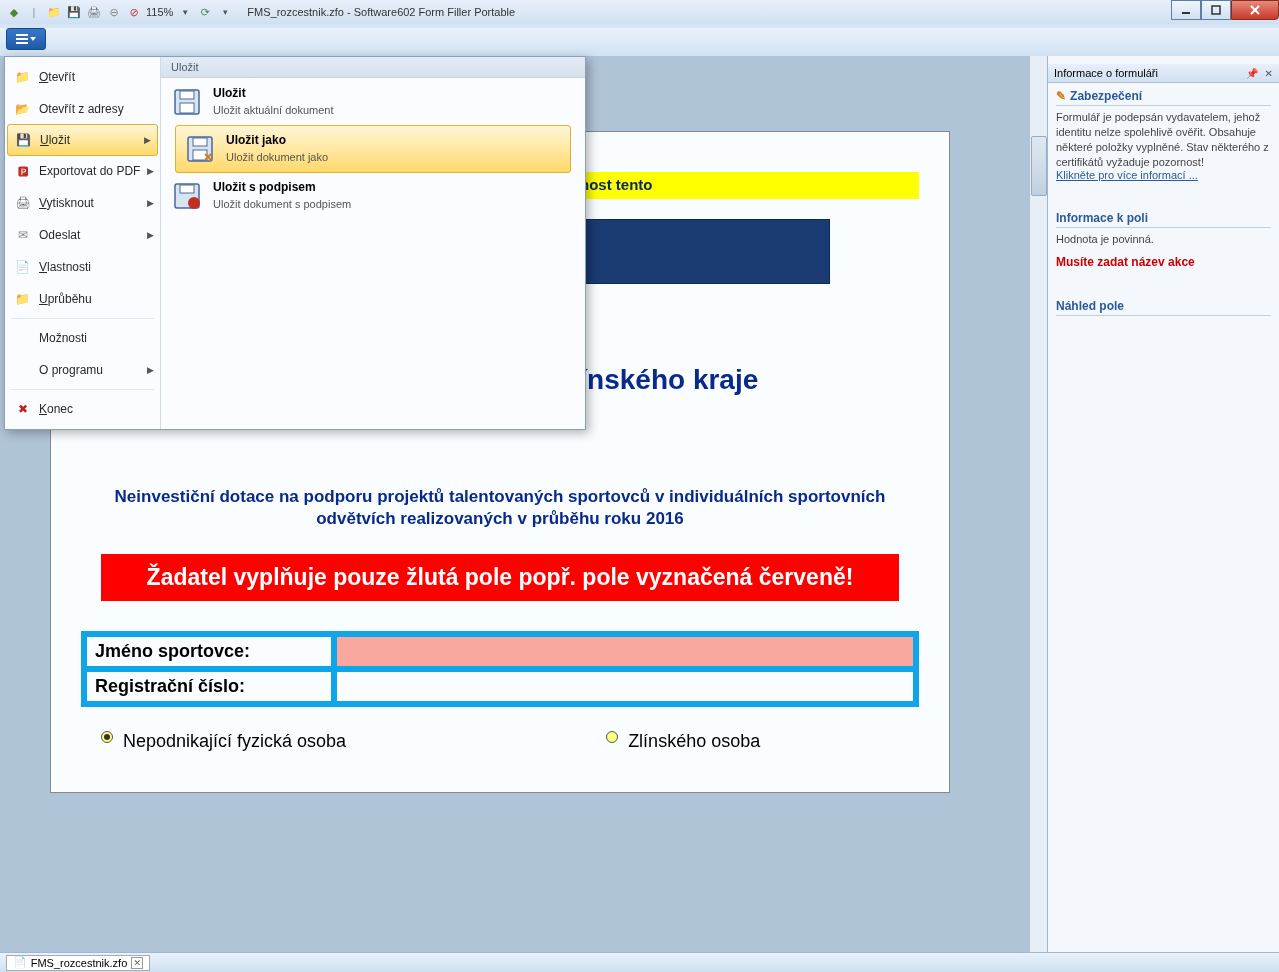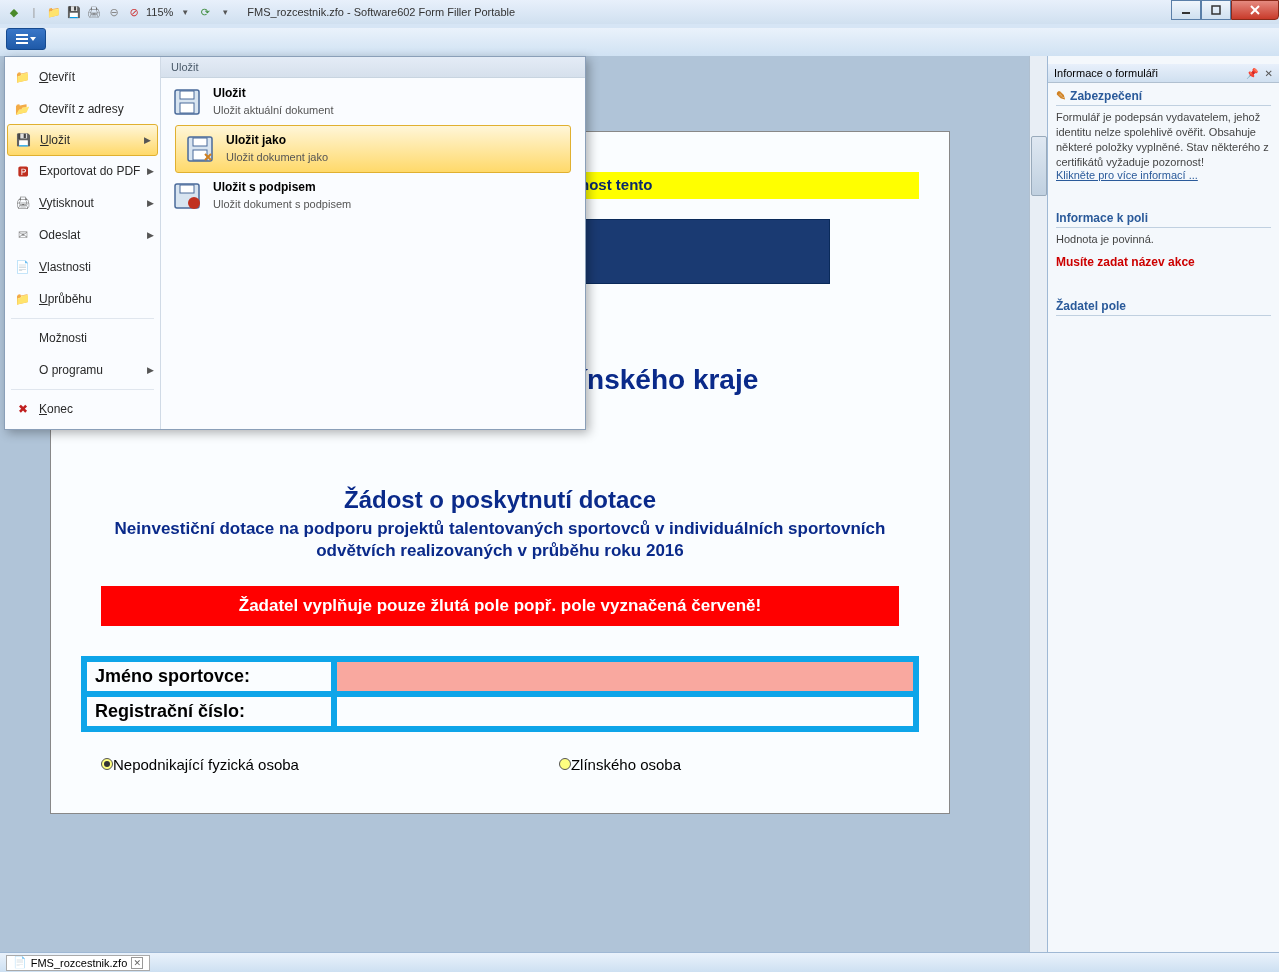--- a/index.html
+++ b/index.html
@@ -25,27 +25,27 @@
 .doc-page { position: absolute; left: 50px; top: 75px; width: 900px; background: #fafdff; border: 1px solid #888; padding: 40px 30px; }
 .doc-scroll { position: absolute; right: 0; top: 0; width: 18px; height: 100%; background: #e8eef5; border-left: 1px solid #b0c0d0; }
 .doc-scroll-thumb { position: absolute; top: 80px; width: 16px; left: 1px; height: 60px; background: linear-gradient(#dfe8f2,#c0d0e0); border: 1px solid #9ab; border-radius: 2px; }
 
 .yellow-banner { background: #ffff00; color: #0a2a6a; font-weight: bold; font-size: 15px; padding: 4px 8px; margin-bottom: 20px; line-height: 1.25; }
 .blue-block { background: #1a3a72; height: 65px; margin: 0 auto 80px auto; width: 660px; border: 1px solid #0a2a5a; position: relative; }
 .blue-block::after { content: ""; position: absolute; left: 60%; top: 0; bottom: 0; width: 1px; background: #0a2a5a; }
 .doc-title { text-align: center; color: #0a2a8a; font-weight: bold; font-size: 28px; margin-bottom: 90px; }
 .doc-sub { text-align: center; color: #0a2a8a; font-weight: bold; font-size: 24px; }
 .doc-sub2 { text-align: center; color: #0a2a8a; font-weight: bold; font-size: 17px; margin: 4px 0 24px 0; line-height: 1.3; }
-.red-bar { background: #ff0000; color: #fff; font-weight: bold; font-size: 17px; text-align: center; padding: 10px; margin: 0 20px 30px 20px; }
+.red-bar { background: #ff0000; color: #fff; font-weight: bold; font-size: 23px; text-align: center; padding: 10px; margin: 0 20px 30px 20px; }
 .form-table { width: 100%; border-collapse: collapse; margin-bottom: 24px; }
 .form-table td { border: 6px solid #0ea5e9; font-size: 18px; font-weight: bold; color: #000; padding: 4px 8px; }
 .form-table .label { width: 30%; }
 .form-table .highlight { background: #f9a89f; }
 .radio-row { display: flex; gap: 260px; padding: 0 20px; }
-.radio-item { display: flex; align-items: center; gap: 0; font-size: 15px; }
+.radio-item { display: flex; align-items: flex-start; gap: 10px; font-size: 18px; }
 .radio { width: 12px; height: 12px; border: 1px solid #555; background: #ffff80; border-radius: 50%; position: relative; }
 .radio.checked::after { content: ""; position: absolute; left: 2px; top: 2px; width: 6px; height: 6px; background: #333; border-radius: 50%; }
 
 .side-panel { width: 232px; background: #f4f8fc; border-left: 1px solid #9fb8d4; position: relative; font-size: 11px; }
 .panel-header { background: linear-gradient(#e8f0fb,#d0e0f0); border-bottom: 1px solid #b0c0d0; padding: 3px 6px; font-size: 11px; display: flex; justify-content: space-between; align-items: center; margin-top: 8px; }
 .panel-header .ctrls { display: flex; gap: 6px; font-size: 10px; color: #555; }
 .panel-section { padding: 6px 8px; }
 .panel-section h4 { color: #2a5a9a; font-size: 12px; font-weight: bold; border-bottom: 1px solid #c0d0e0; padding-bottom: 2px; margin-bottom: 4px; display: flex; align-items: center; gap: 4px; }
 .panel-text { color: #444; font-size: 11px; line-height: 1.35; }
 .panel-link { color: #2a5a9a; text-decoration: underline; cursor: pointer; }
@@ -134,21 +134,20 @@
     <div class="tri"></div>
   </div>
 </div>
 
 <div class="workspace">
   <div class="doc-area">
     <div class="doc-page">
       <div class="yellow-banner">á se o pracovní verzi. Pokud jej chcete odeslání již nebudete mít možnost tento</div>
       <div class="blue-block"></div>
       <div class="doc-title">Fond mládeže a sportu Zlínského kraje</div>
-      <div class="doc-sub">Žádost o poskytnutí dotace</div>
       <div class="doc-sub2">Neinvestiční dotace na podporu projektů talentovaných sportovců v individuálních sportovních odvětvích realizovaných v průběhu roku 2016</div>
       <div class="red-bar">Žadatel vyplňuje pouze žlutá pole popř. pole vyznačená červeně!</div>
       <table class="form-table">
         <tbody>
             <tr>
           <td class="label">Jméno sportovce:</td>
           <td class="highlight"></td>
         </tr>
         <tr>
           <td class="label">Registrační číslo:</td>
@@ -189,21 +188,21 @@
       <div class="panel-link">Klikněte pro více informací ...</div>
     </div>
     <div class="panel-divider"></div>
     <div class="panel-section">
       <h4>Informace k poli</h4>
       <div class="panel-text">Hodnota je povinná.</div>
       <div class="panel-red">Musíte zadat název akce</div>
     </div>
     <div class="panel-divider"></div>
     <div class="panel-section">
-      <h4>Žadatel pole</h4>
+      <h4>Náhled pole</h4>
     </div>
 
   </div>
 </div>
 
 <div class="file-menu">
   <div class="file-menu-left">
     <div class="fm-item">
         <span class="fm-icon icon-folder">📁</span>
         <span><span class="und">O</span><span>tevřít</span></span>

